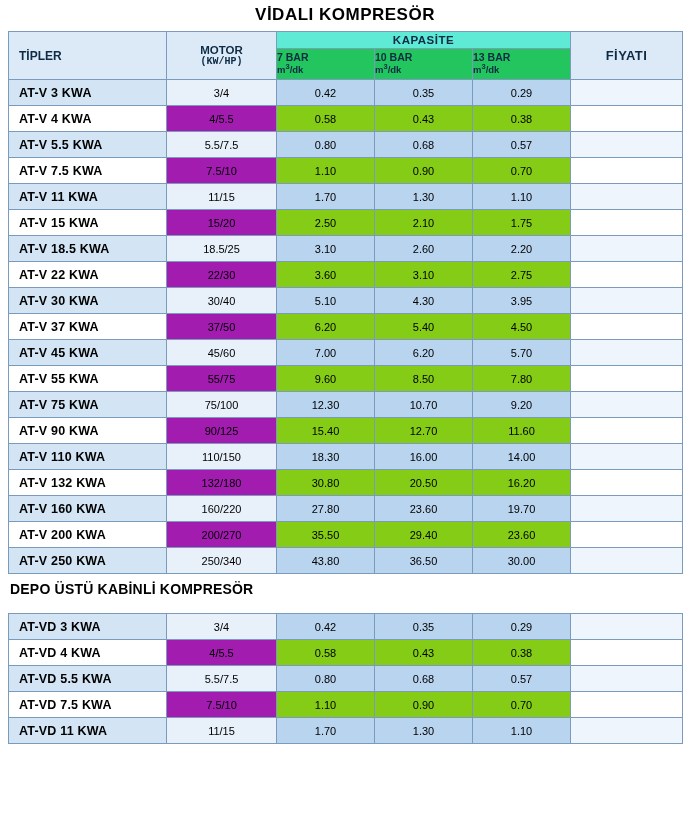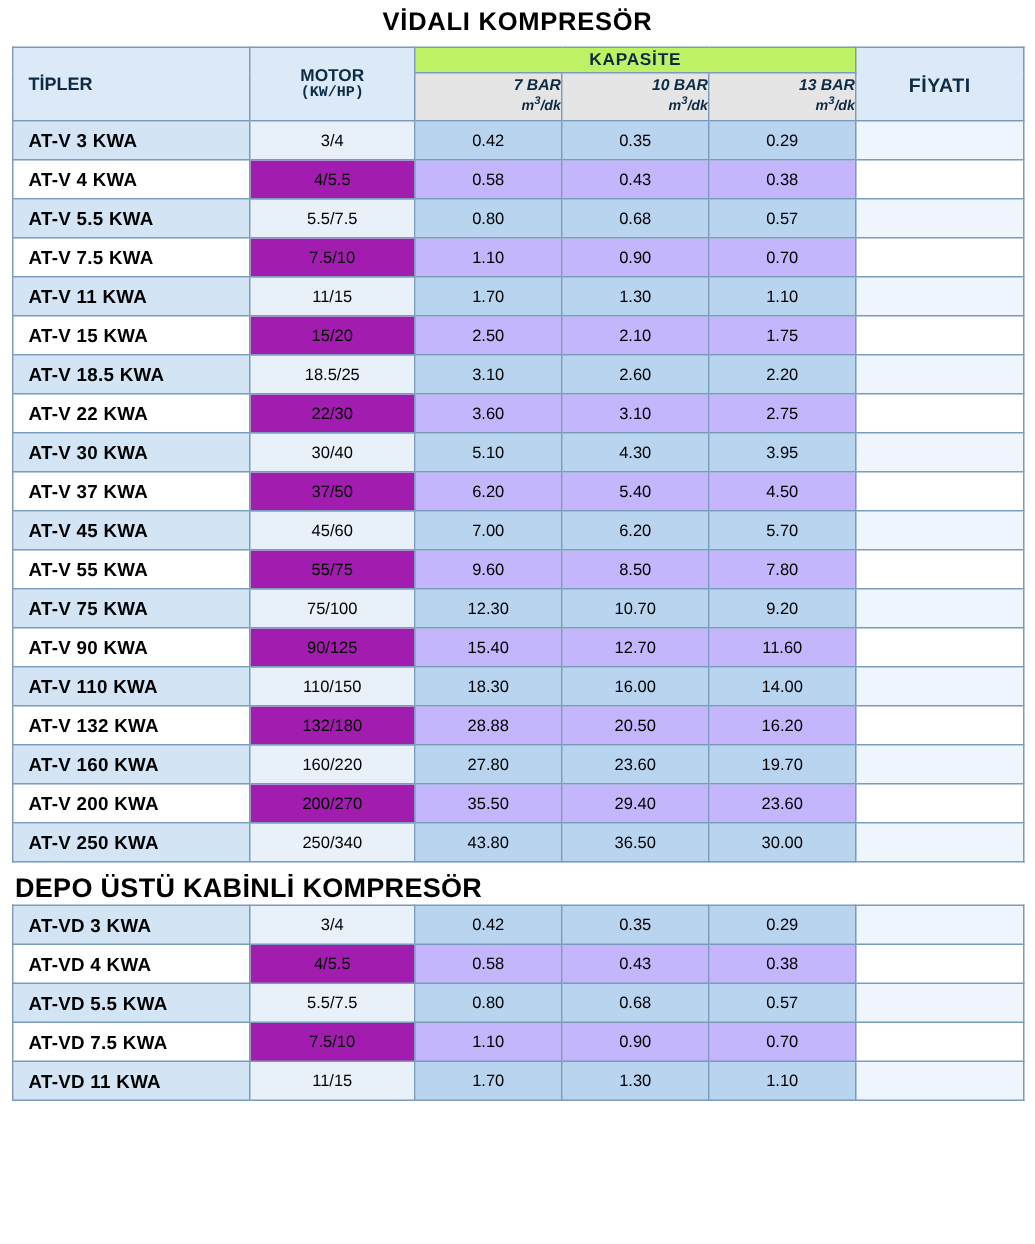--- a/index.html
+++ b/index.html
@@ -58,37 +58,36 @@
   .hdr-type {
     text-align: left;
     padding-left: 10px !important;
     font-size: 12px;
   }
   .hdr-price {
     font-size: 13px;
     letter-spacing: 0.4px;
   }
   .hdr-kap {
-    background: #bef264;
+    background: #5eead4;
     text-align: center;
     font-weight: bold;
     font-size: 11.5px;
     letter-spacing: 0.5px;
     color: #0d2b45;
     height: 16px;
   }
   .hdr-bar {
-    background: #e5e5e5;
-    text-align: right;
+    background: #22c55e;
+    text-align: left;
     font-weight: bold;
     font-size: 10.5px;
     color: #0d2b45;
     line-height: 1.15;
     padding: 2px 0 3px 0 !important;
-    font-style: italic;
   }
   .hdr-bar .sub {
     font-weight: bold;
     font-size: 9.5px;
   }
   .motor-sub { font-size: 10px; font-weight: bold; display:block;font-family:Liberation Mono, monospace; }
 
   td.type {
     font-weight: bold;
     font-size: 12.5px;
@@ -103,28 +102,28 @@
     height: 25px;
   }
   td.price {
     height: 25px;
   }
   .row-a td.type { background: #d3e5f5; }
   .row-b td.type { background: #ffffff; }
   .row-a td.motor { background: #e8f1fa; }
   .row-b td.motor { background: #a21caf; }
   .row-a td.bar { background: #b9d4ee; }
-  .row-b td.bar { background: #c4b5fd; }
+  .row-b td.bar { background: #84cc16; }
   .row-a td.price { background: #eef5fc; }
   .row-b td.price { background: #ffffff; }
 
   .sub-title {
-    font-size: 18px;
-    font-weight: bold;
-    padding: 7px 0 0 2px;
+    font-size: 14px;
+    font-weight: bold;
+    padding: 7px 0 16px 2px;
     letter-spacing: 0.2px;
   }
   .notes {
     font-size: 10.5px;
     line-height: 1.35;
     padding-top: 5px;
     padding-left: 2px;
   }
   .notes div { white-space: nowrap; }
   sup { font-size: 7.5px; vertical-align: super; }
@@ -287,21 +286,21 @@
           <td class="type">AT-V 110 KWA</td>
           <td class="val motor">110/150</td>
           <td class="val bar">18.30</td>
           <td class="val bar">16.00</td>
           <td class="val bar">14.00</td>
           <td class="price"></td>
         </tr>
         <tr class="row-b">
           <td class="type">AT-V 132 KWA</td>
           <td class="val motor">132/180</td>
-          <td class="val bar">28.88</td>
+          <td class="val bar">30.80</td>
           <td class="val bar">20.50</td>
           <td class="val bar">16.20</td>
           <td class="price"></td>
         </tr>
         <tr class="row-a">
           <td class="type">AT-V 160 KWA</td>
           <td class="val motor">160/220</td>
           <td class="val bar">27.80</td>
           <td class="val bar">23.60</td>
           <td class="val bar">19.70</td>

